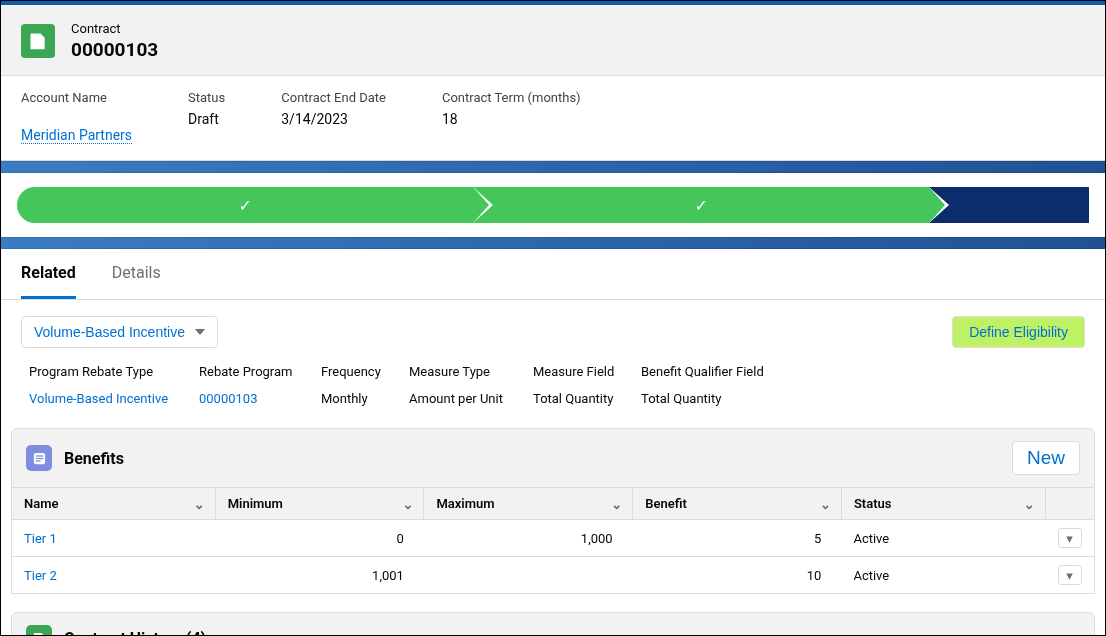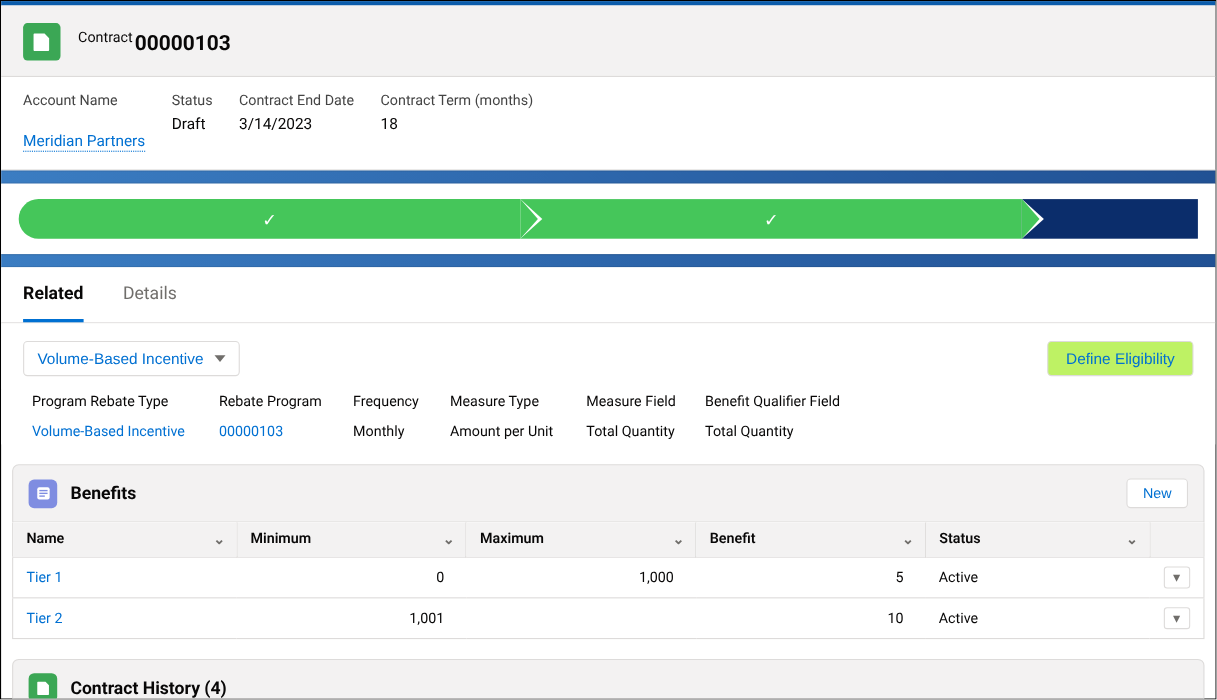--- a/index.html
+++ b/index.html
@@ -32,30 +32,30 @@
     gap: 16px;
     border-bottom: 1px solid #dddbda;
   }
   .record-icon {
     width: 34px; height: 34px;
     background: #3ba755;
     border-radius: 4px;
     display: flex; align-items: center; justify-content: center;
   }
   .record-icon svg { width: 20px; height: 20px; fill: #fff; }
-  .record-title-stack { display: flex; gap: 2px; }
+  .record-title-stack { display: flex; flex-direction: column; gap: 2px; }
   .record-type { font-size: 13px; color: #080707; }
   .record-number { font-size: 19px; font-weight: 700; color: #080707; }
 
   
   .highlights {
     background: #fff;
     padding: 14px 20px 16px 20px;
     display: flex;
-    gap: 24px;
+    gap: 56px;
     border-bottom: 1px solid #dddbda;
   }
   .hl-item { display: flex; flex-direction: column; gap: 6px; }
   .hl-label { font-size: 13px; color: #444; }
   .hl-value { font-size: 14px; color: #080707; }
   .hl-value.link {
     color: #0070d2;
     border-bottom: 1px dotted #0070d2;
     align-self: flex-start;
     cursor: pointer;
@@ -206,21 +206,21 @@
     border-radius: 5px;
     display:flex; align-items:center; justify-content:center;
   }
   .section-icon svg { width: 15px; height: 15px; fill:#fff;}
   .section-title { font-size: 16px; font-weight: 700; color: #080707; }
   .btn-new {
     border: 1px solid #dddbda;
     background: #fff;
     border-radius: 4px;
     padding: 5px 14px;
-    font-size: 13px;
+    font-size: 19px;
     color: #0070d2;
     cursor: pointer;
   }
 
   .bt-table {
     width: 100%;
     border-collapse: collapse;
     font-size: 13px;
     background: #fff;
     border-left: 1px solid #dddbda;

